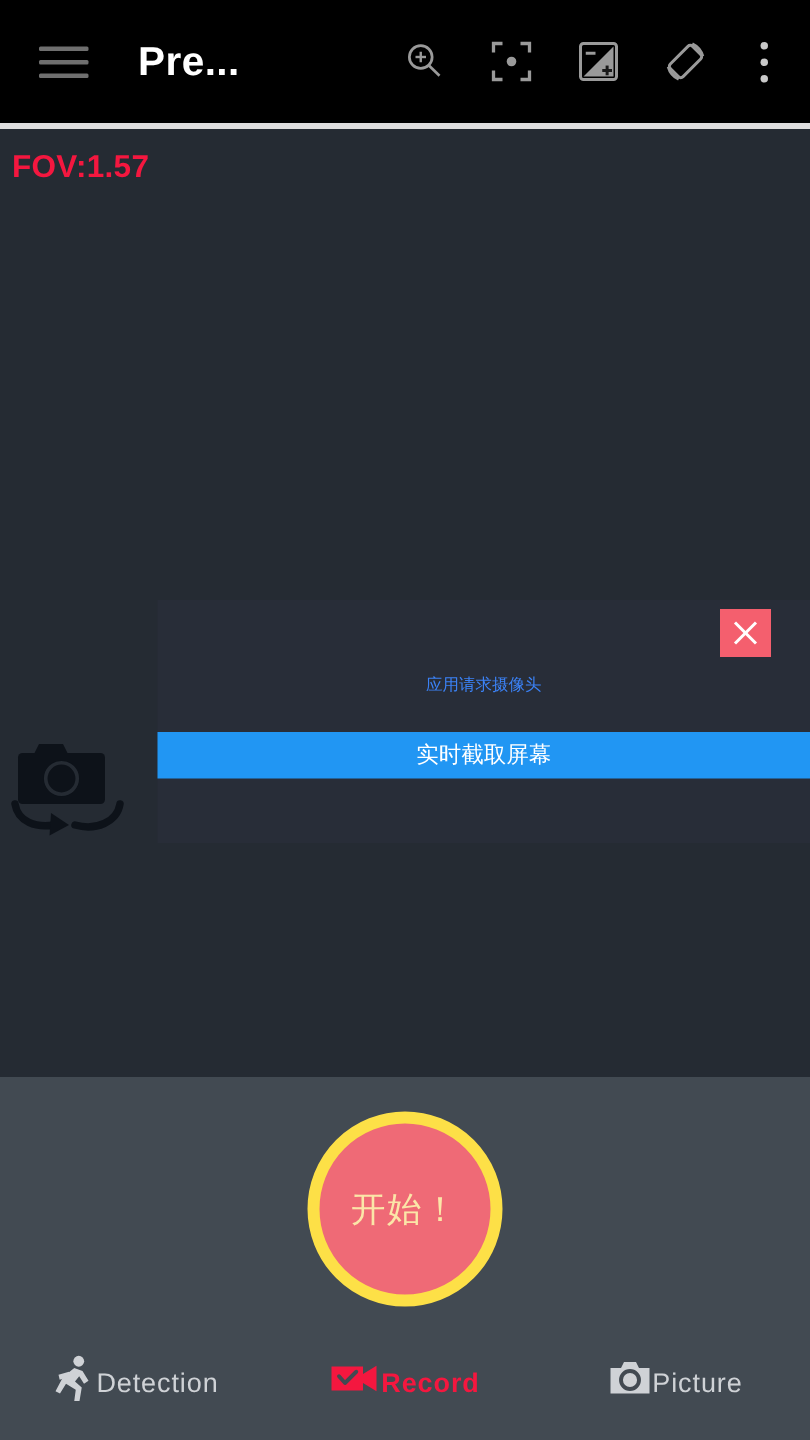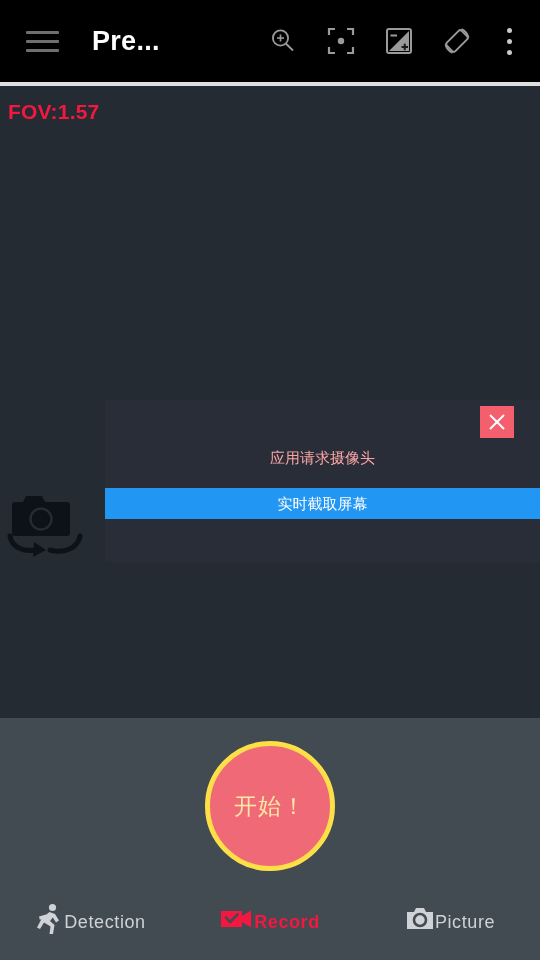--- a/index.html
+++ b/index.html
@@ -105,22 +105,22 @@
     width:34px; height:32px;
     background:#f45f6e;
     display:flex; align-items:center; justify-content:center;
     cursor:pointer;
   }
   .dialog-close svg{ display:block; }
   .dialog-msg{
     position:absolute;
     left:0; right:0; top:49px;
     text-align:center;
-    color:#fca5a5;
-    font-size:15px;
+    color:#3b82f6;
+    font-size:11px;
   }
   .dialog-actions{
     position:absolute;
     left:0; right:0; top:88px;
     display:flex;
     justify-content:center;
     gap:40px;
     flex-direction:column;
   }
   .dlg-btn{
@@ -139,21 +139,21 @@
     position:absolute; left:0; top:718px;
     width:540px; height:242px;
     background:#424a52;
   }
   .record-circle{
     position:absolute;
     left:205px; top:23px;
     width:130px; height:130px;
     border-radius:50%;
     background:#ef6a76;
-    border:5px solid #fde047;
+    border:8px solid #fde047;
     display:flex; align-items:center; justify-content:center;
     cursor:pointer;
   }
   .record-circle-label{
     color:#fbe6a8;
     font-size:23px;
     letter-spacing:1px;
   }
 
   

